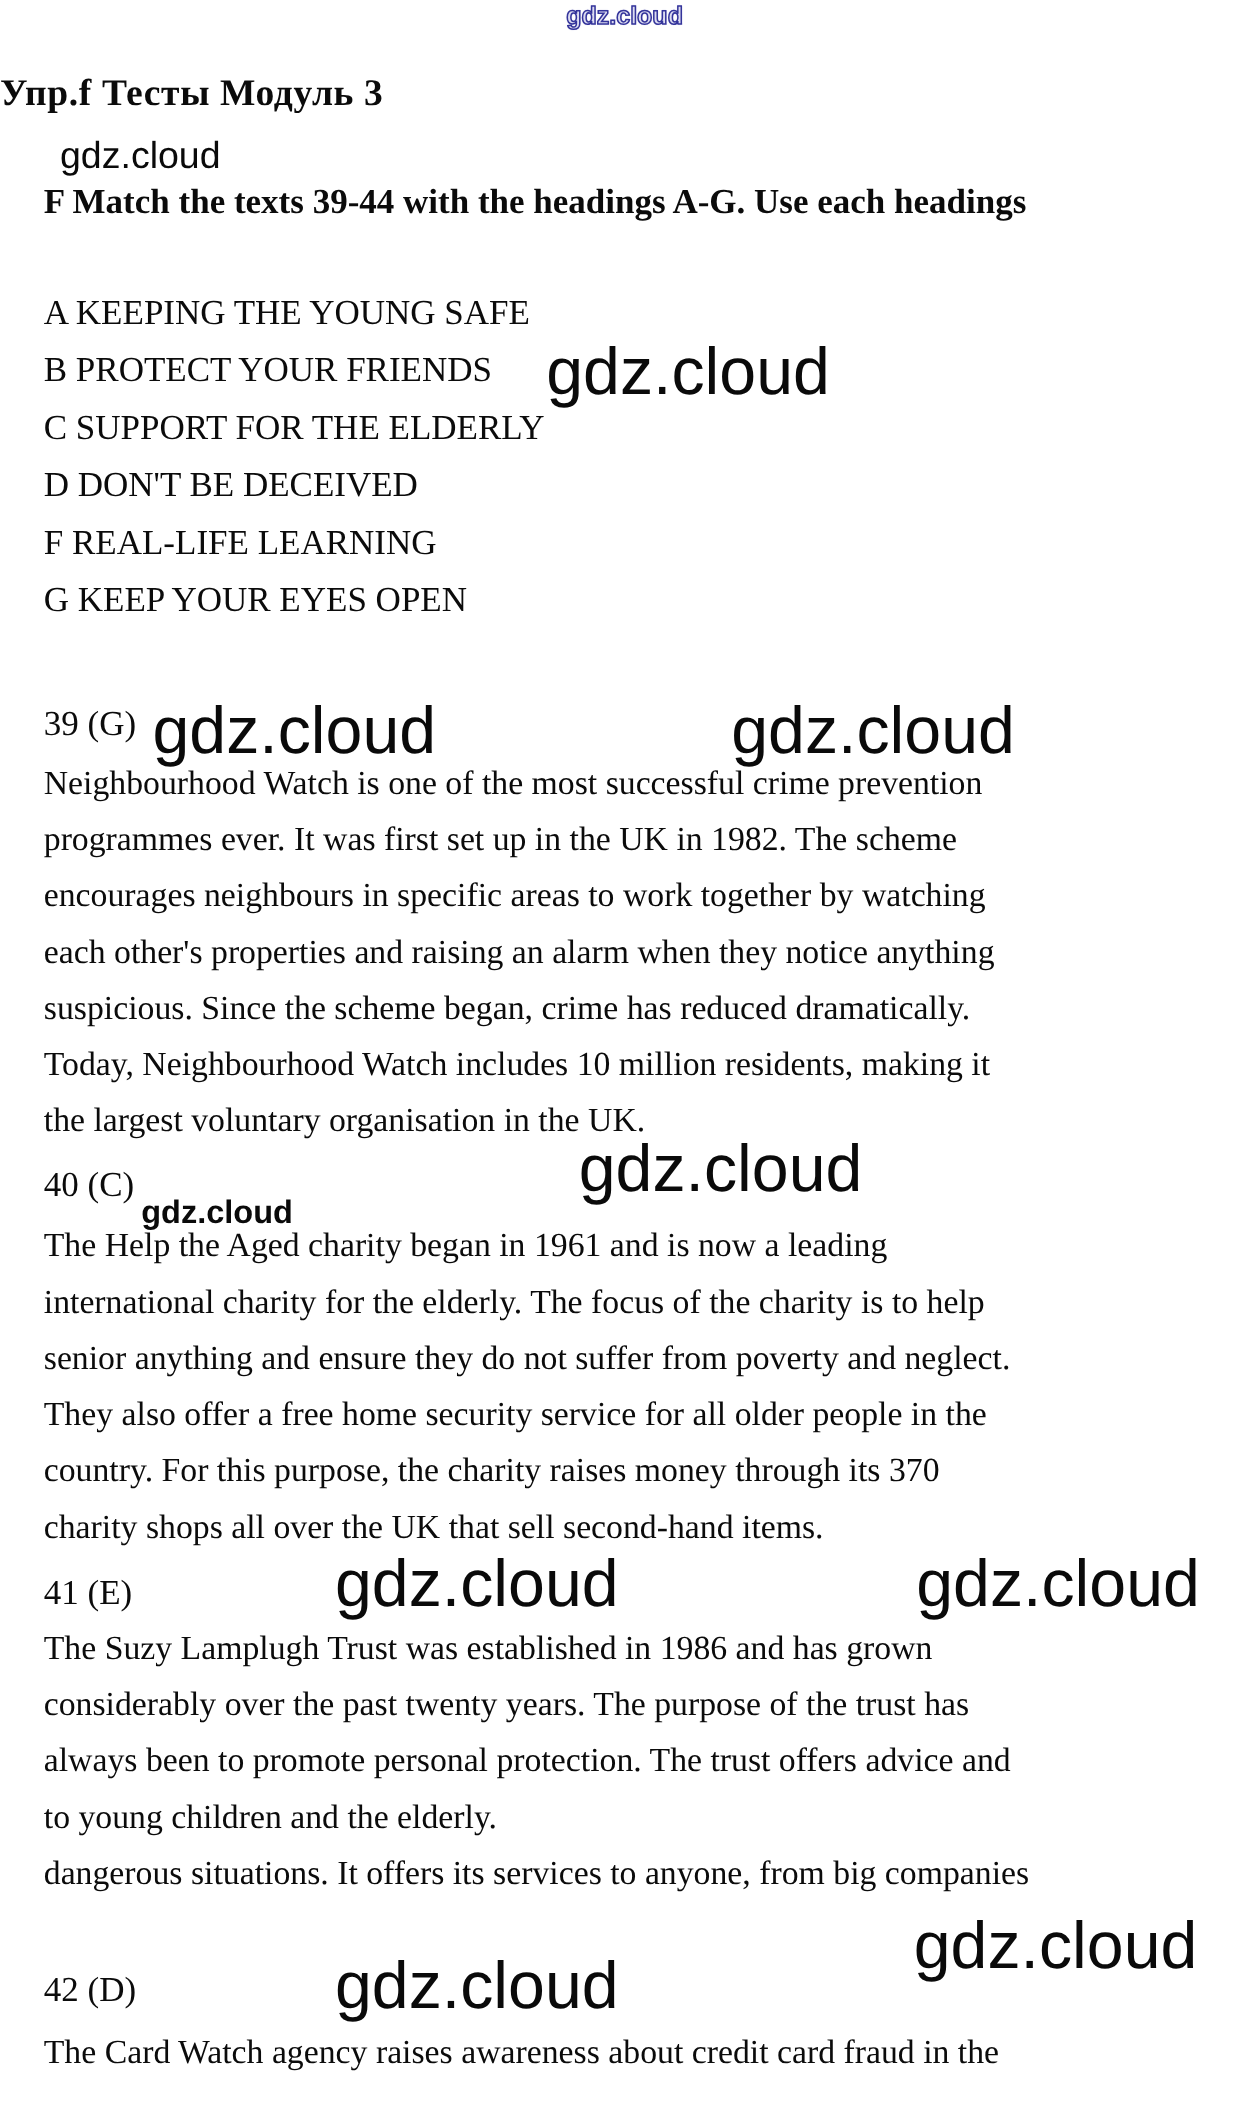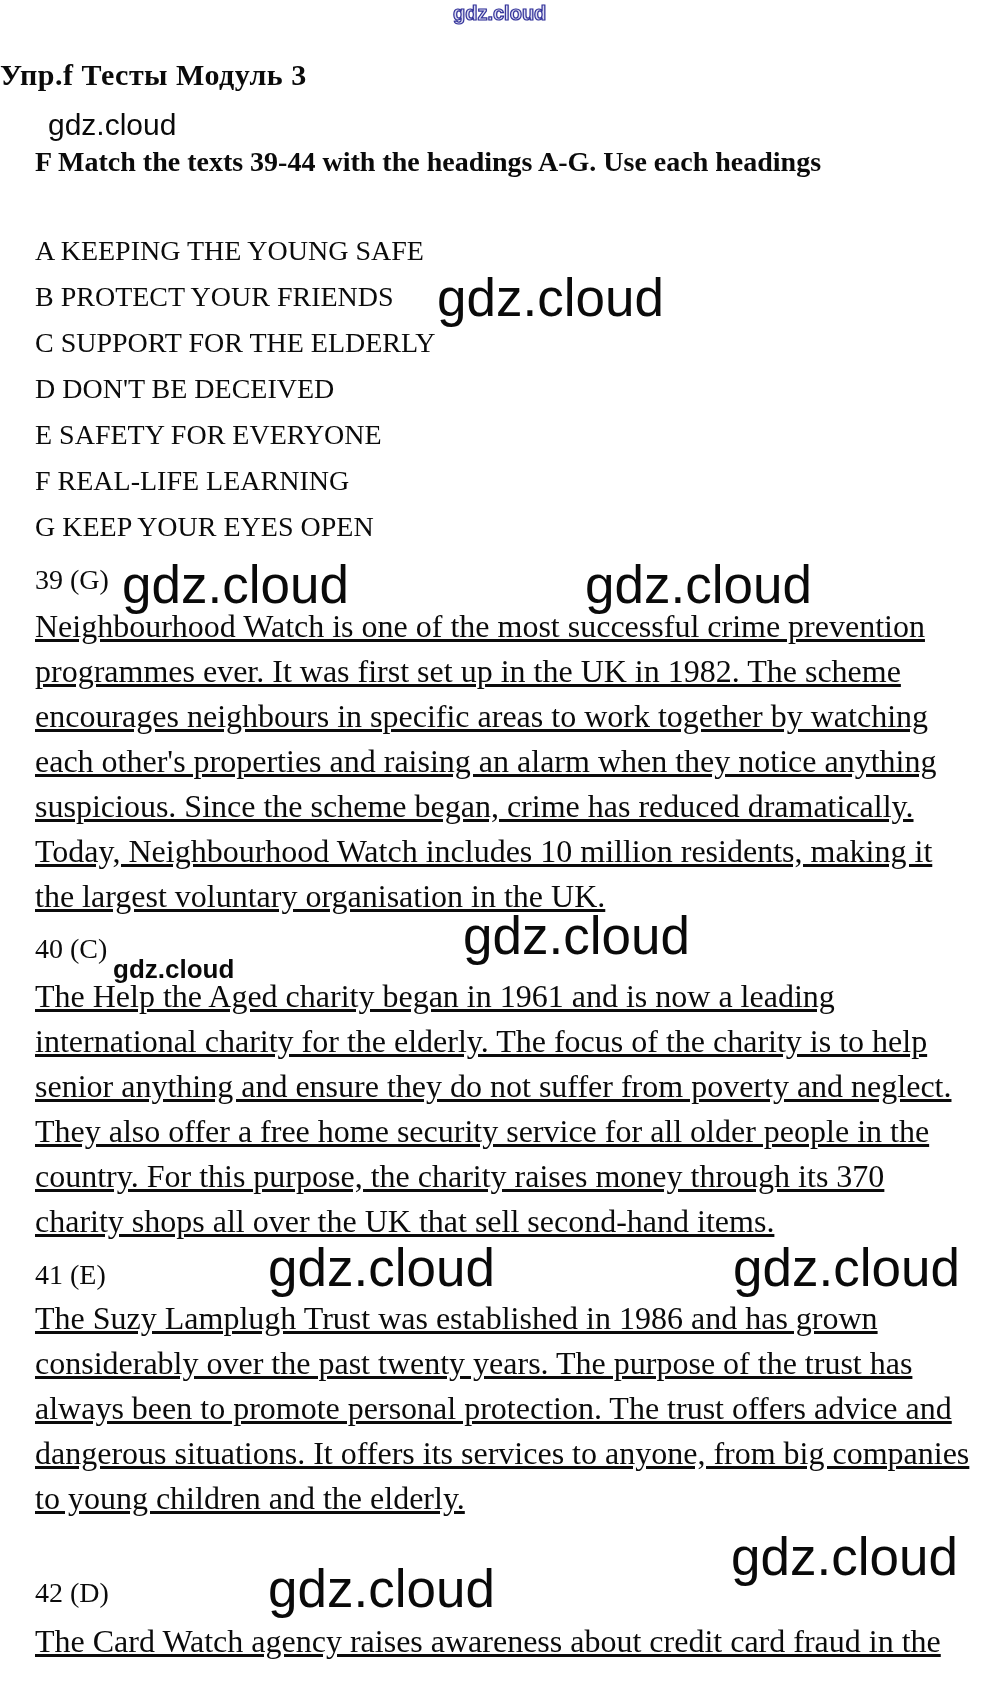--- a/index.html
+++ b/index.html
@@ -27,21 +27,21 @@
   .headings-list {
     left: 35px; top: 228px; width: 920px;
     font-size: 28px; line-height: 46px;
   }
   .ans-label {
     left: 35px;
     font-size: 28px; line-height: 45px;
   }
   .para {
     left: 35px; width: 940px;
-    font-size: 32px; line-height: 45px; text-decoration: underline;
+    font-size: 27px; line-height: 45px;
   }
 
   
   .wm {
     font-family: "Liberation Sans", "DejaVu Sans", sans-serif;
     color: #0a0a0a;
     line-height: 1;
     white-space: nowrap;
   }
   .wm-outline {
@@ -66,21 +66,20 @@
 
 <div class="abs instructions">
   <div>F Match the texts 39-44 with the headings A-G. Use each headings</div>
 </div>
 
 <div class="abs headings-list">
   <div>A KEEPING THE YOUNG SAFE</div>
   <div>B PROTECT YOUR FRIENDS</div>
   <div>C SUPPORT FOR THE ELDERLY</div>
   <div>D DON'T BE DECEIVED</div>
-  <div>E SAFETY FOR EVERYONE</div>
   <div>F REAL-LIFE LEARNING</div>
   <div>G KEEP YOUR EYES OPEN</div>
 </div>
 
 <div class="abs wm wm-big" style="left:437px; top:271px">gdz.cloud</div>
 
 <div class="abs ans-label" style="top:557px">39 (G)</div>
 <div class="abs wm wm-big" style="left:122px; top:558px">gdz.cloud</div>
 <div class="abs wm wm-big" style="left:585px; top:558px">gdz.cloud</div>
 <div class="abs para" style="top:604px">
@@ -107,22 +106,22 @@
 </div>
 
 <div class="abs wm wm-big" style="left:268px; top:1241px">gdz.cloud</div>
 <div class="abs wm wm-big" style="left:733px; top:1241px">gdz.cloud</div>
 
 <div class="abs ans-label" style="top:1252px">41 (E)</div>
 <div class="abs para" style="top:1296px">
   <div>The Suzy Lamplugh Trust was established in 1986 and has grown</div>
   <div>considerably over the past twenty years. The purpose of the trust has</div>
   <div>always been to promote personal protection. The trust offers advice and</div>
+  <div>to young children and the elderly.</div>
   <div>dangerous situations. It offers its services to anyone, from big companies</div>
-  <div>to young children and the elderly.</div>
 </div>
 
 <div class="abs wm wm-big" style="left:731px; top:1530px">gdz.cloud</div>
 <div class="abs wm wm-big" style="left:268px; top:1562px">gdz.cloud</div>
 
 <div class="abs ans-label" style="top:1570px">42 (D)</div>
 <div class="abs para" style="top:1619px">
   <div>The Card Watch agency raises awareness about credit card fraud in the</div>
 </div>
 

